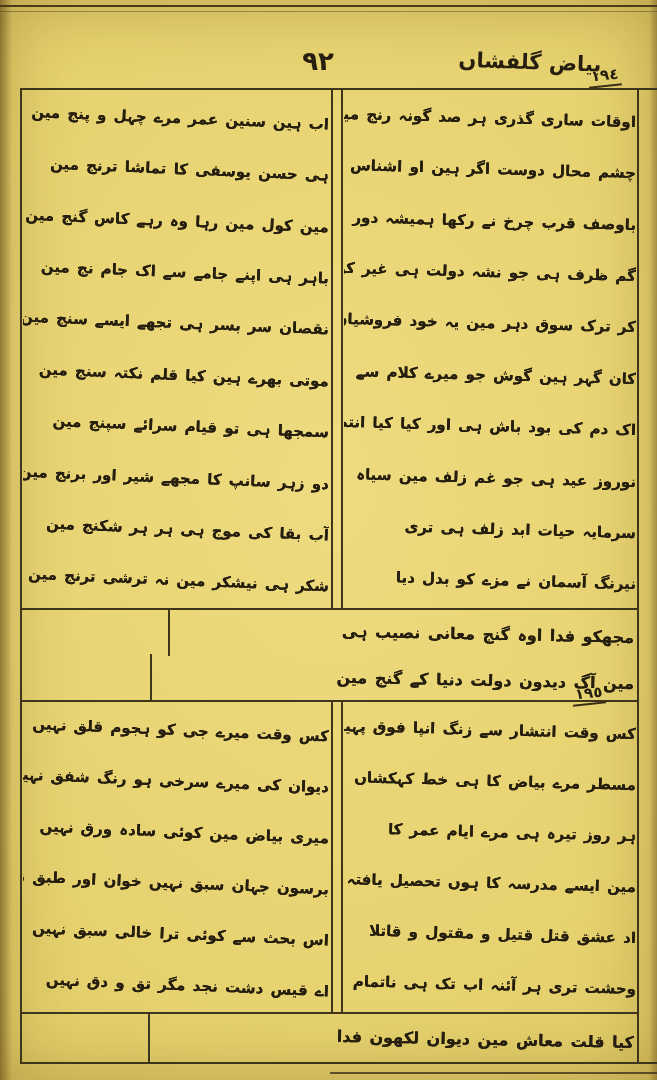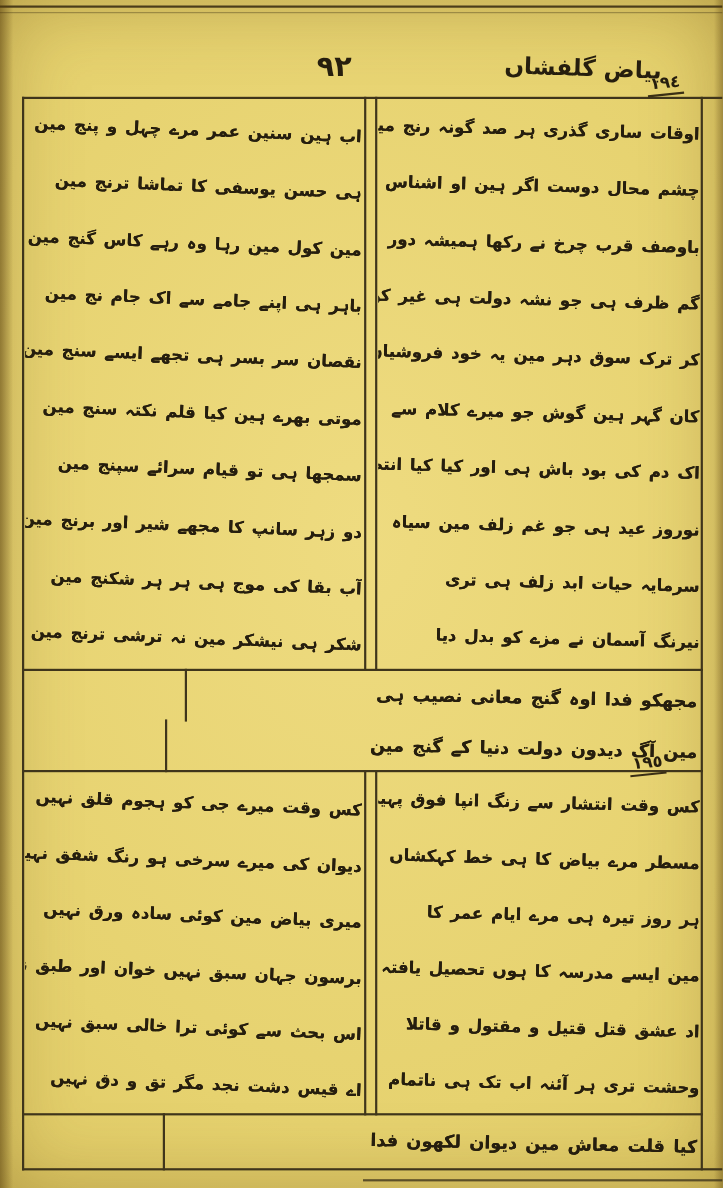--- a/index.html
+++ b/index.html
@@ -24,21 +24,21 @@
     background:linear-gradient(270deg, rgba(80,55,8,.35), rgba(80,55,8,0));}
 
   
   .book-title{
     position:absolute;top:50px;right:22px;width:210px;
     font-size:21px;font-weight:bold;text-align:center;
     transform:rotate(2deg);
   }
   .page-number{
     position:absolute;top:46px;left:288px;width:60px;
-    font-size:26px;font-weight:bold;letter-spacing:4px;
+    font-size:26px;font-weight:bold;text-align:center;letter-spacing:4px;
     direction:ltr;
   }
 
   
   .rule{position:absolute;background:#3f351b;}
   .frame-top{left:20px;top:88px;width:637px;height:2px;}
   .frame-bottom{left:20px;top:1062px;width:637px;height:2px;}
   .frame-bottom-2{left:330px;top:1072px;width:327px;height:2px;opacity:.8;}
   .frame-left{left:20px;top:88px;width:2px;height:976px;}
   .frame-right{left:637px;top:88px;width:2px;height:976px;}

